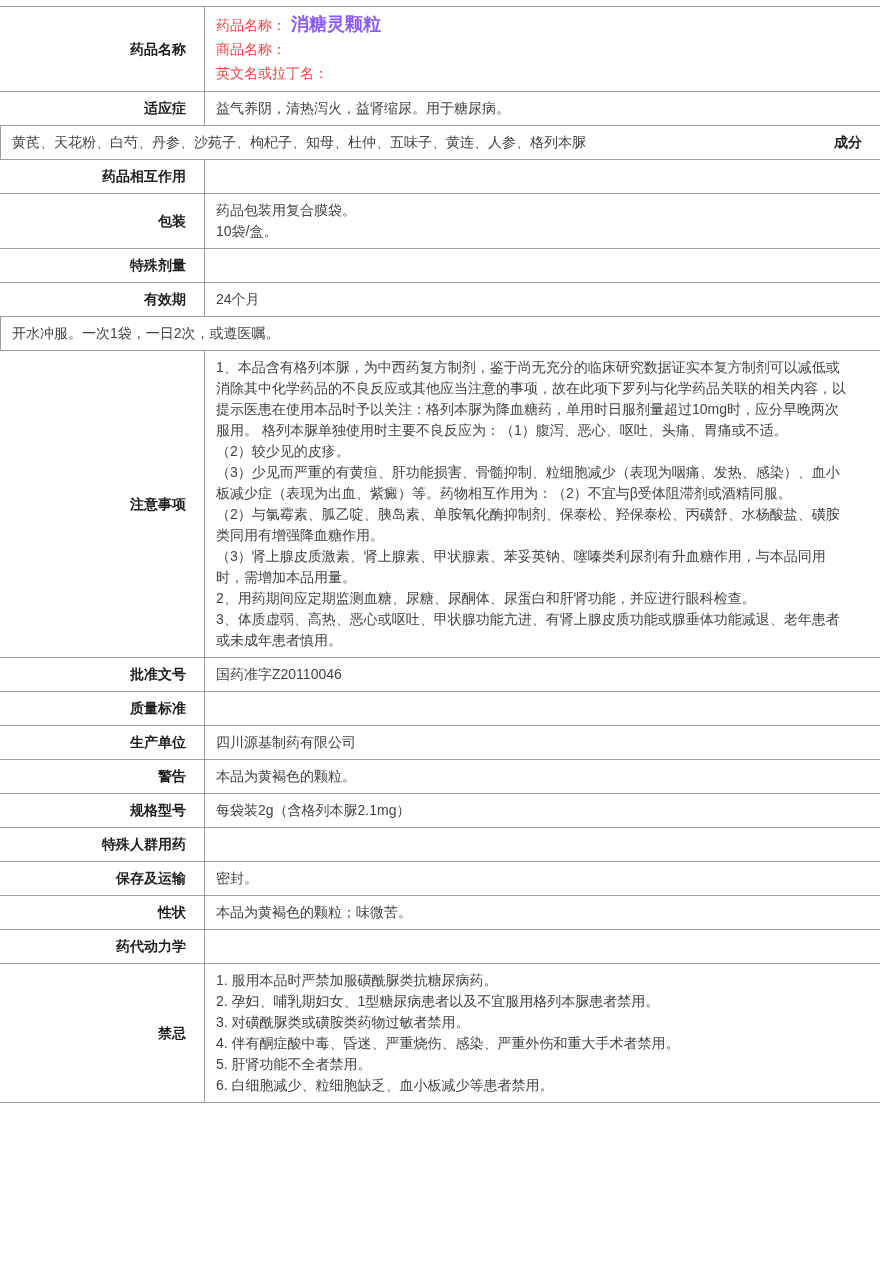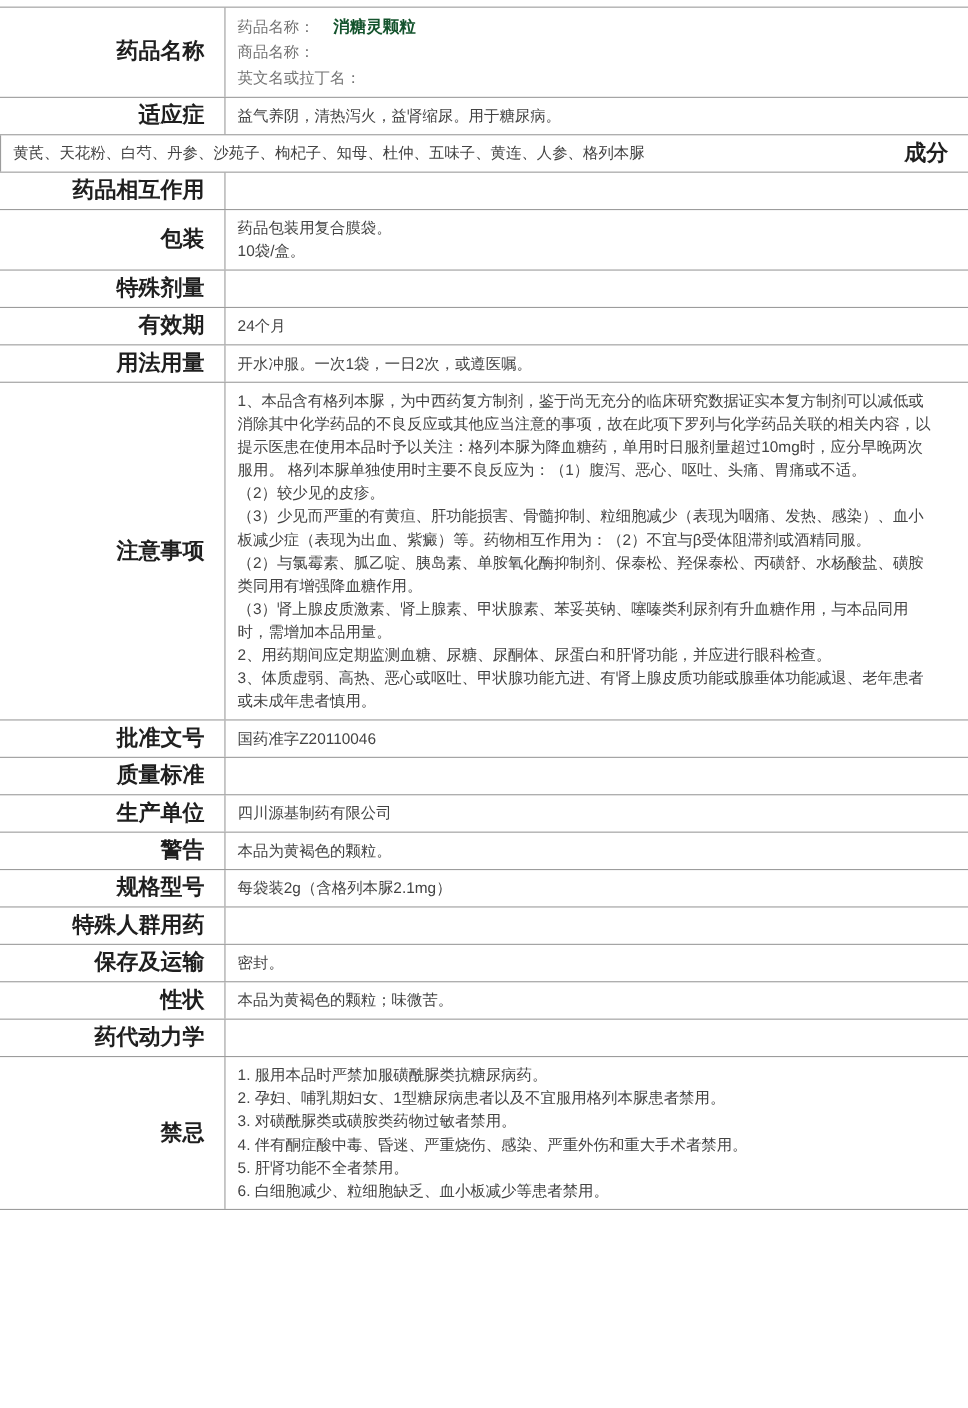--- a/index.html
+++ b/index.html
@@ -20,41 +20,41 @@
     border-bottom: 1px solid #9c9c9c;
     width: 880px;
   }
   .row.top { align-items: center; }
   .cell.label {
     width: 204px;
     flex: 0 0 204px;
     padding: 6px 18px 6px 4px;
     text-align: right;
     font-weight: bold;
-    font-size: 20px;
+    font-size: 14px;
     line-height: 21px;
     color: #1f1f1f;
   }
   .cell.content {
     flex: 1 1 auto;
     border-left: 1px solid #9c9c9c;
     align-self: stretch;
     padding: 6px 30px 6px 11px;
     font-size: 14px;
     line-height: 21px;
     color: #434343;
     display: flex;
     flex-direction: column;
     justify-content: center;
   }
   .row.top .cell.content { justify-content: flex-start; }
   .cell.content .line { min-height: 21px; }
   .name-row .line { line-height: 23px; min-height: 23px; }
-  .muted { color: #737373; }
-  .value-bold { font-weight: bold; color: #14532d; margin-left: 17px; font-size: 15px; }
+  .muted { color: #ef4444; }
+  .value-bold { font-weight: bold; color: #8b5cf6; margin-left: 5px; font-size: 18px; }
 </style>
 </head>
 <body>
 
 <div class="doc-table">
 
   <div class="row name-row">
     <div class="cell label">药品名称</div>
     <div class="cell content">
       <div class="line">
@@ -102,21 +102,20 @@
   </div>
 
   <div class="row">
     <div class="cell label">有效期</div>
     <div class="cell content">
         <div class="line">24个月</div>
       </div>
   </div>
 
   <div class="row">
-    <div class="cell label">用法用量</div>
     <div class="cell content">
         <div class="line">开水冲服。一次1袋，一日2次，或遵医嘱。</div>
       </div>
   </div>
 
   <div class="row top">
     <div class="cell label">注意事项</div>
     <div class="cell content">
         <div class="line">1、本品含有格列本脲，为中西药复方制剂，鉴于尚无充分的临床研究数据证实本复方制剂可以减低或消除其中化学药品的不良反应或其他应当注意的事项，故在此项下罗列与化学药品关联的相关内容，以提示医患在使用本品时予以关注：格列本脲为降血糖药，单用时日服剂量超过10mg时，应分早晚两次服用。 格列本脲单独使用时主要不良反应为：（1）腹泻、恶心、呕吐、头痛、胃痛或不适。</div>
         <div class="line">（2）较少见的皮疹。</div>

